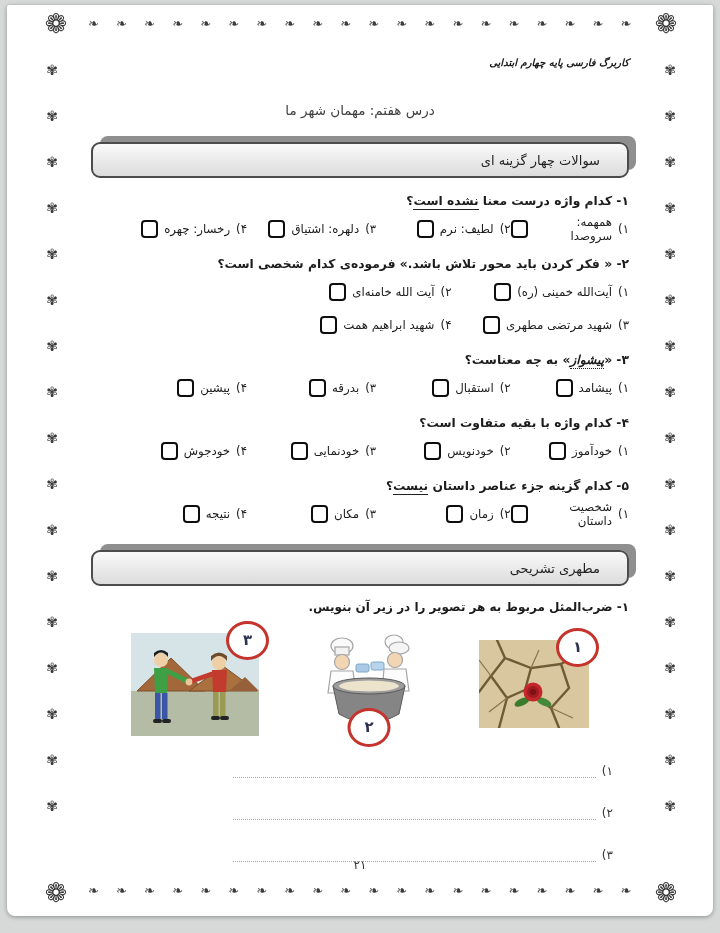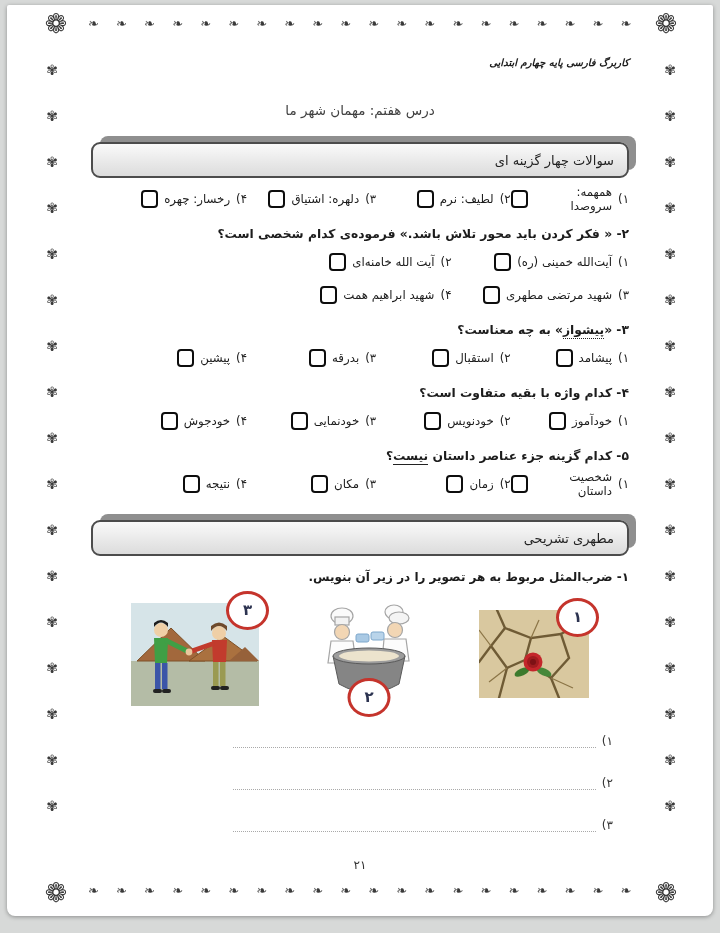--- a/index.html
+++ b/index.html
@@ -18,25 +18,25 @@
   .corner{font-size:27px;line-height:30px;width:34px;text-align:center;}
   .corner.tl{top:4px;left:32px;} .corner.tr{top:4px;right:30px;}
   .corner.bl{bottom:8px;left:32px;} .corner.br{bottom:8px;right:30px;}
   
   .content{position:absolute;left:84px;right:84px;top:38px;direction:rtl;color:#1c1c1c;}
   .title{text-align:right;font-size:10px;font-weight:bold;margin-top:14px;font-style:italic;}
   .subtitle{text-align:center;font-size:13.5px;margin-top:34px;color:#404040;}
   .section-header{margin-top:24px;height:32px;border:2px solid #4c4c4c;border-radius:9px;
     background:linear-gradient(180deg,#fafafa 0%,#e9e9e9 55%,#dcdcdc 100%);
     box-shadow:8px -7px 0 -1px #8f8f8f;display:flex;align-items:center;
-    padding-right:13px;font-size:13px;color:#222;}
+    padding-right:27px;font-size:13px;color:#222;}
   .q-text{margin-top:16px;font-size:12.3px;font-weight:bold;text-align:right;}
   .u{border-bottom:1.3px solid #222;padding-bottom:1px;}
   .u:empty{border:none;}
-  [data-name="question-3"] .u{border-bottom-style:dotted;}
+  [data-name="question-3"] .u{border-bottom-style:dotted;font-style:italic;}
   .opts{margin-top:9px;display:grid;}
   .cols4{grid-template-columns:22% 25% 24% 29%;}
   .cols2{grid-template-columns:33% 67%;row-gap:9px;}
   .opt{display:flex;align-items:center;gap:6px;font-size:11.8px;height:24px;}
   .opt-num{color:#222;}
   .checkbox{display:inline-block;width:13px;height:14px;border:2px solid #0d0d0d;
     border-radius:4px;background:#fff;flex:none;}
   
   .prompt{margin-top:14px;font-size:12px;font-weight:bold;}
   .figures{margin-top:18px;display:flex;justify-content:space-between;
@@ -102,20 +102,23 @@
   <div class="content" data-name="worksheet-content">
 
     <div class="title" data-name="page-title">کاربرگ فارسی پایه چهارم ابتدایی</div>
     <div class="subtitle" data-name="lesson-subtitle">درس هفتم: مهمان شهر ما</div>
 
     <div class="section-header" data-name="mcq-section-header">
       <span data-name="mcq-section-title">سوالات چهار گزینه ای</span>
     </div>
 
     <div data-name="question-1">
+      <div class="q-text" data-name="question-text">
+        <span>۱- کدام واژه درست معنا </span><span class="u">نشده است</span><span>؟</span>
+      </div>
       <div class="opts cols4" data-name="options-row">
         <div class="opt" data-name="option-1">
             <span class="opt-num">۱)</span>
             <span data-name="option-label">همهمه: سروصدا</span>
             <span class="checkbox" data-name="checkbox"></span>
           </div>
         <div class="opt" data-name="option-2">
             <span class="opt-num">۲)</span>
             <span data-name="option-label">لطیف: نرم</span>
             <span class="checkbox" data-name="checkbox"></span>

